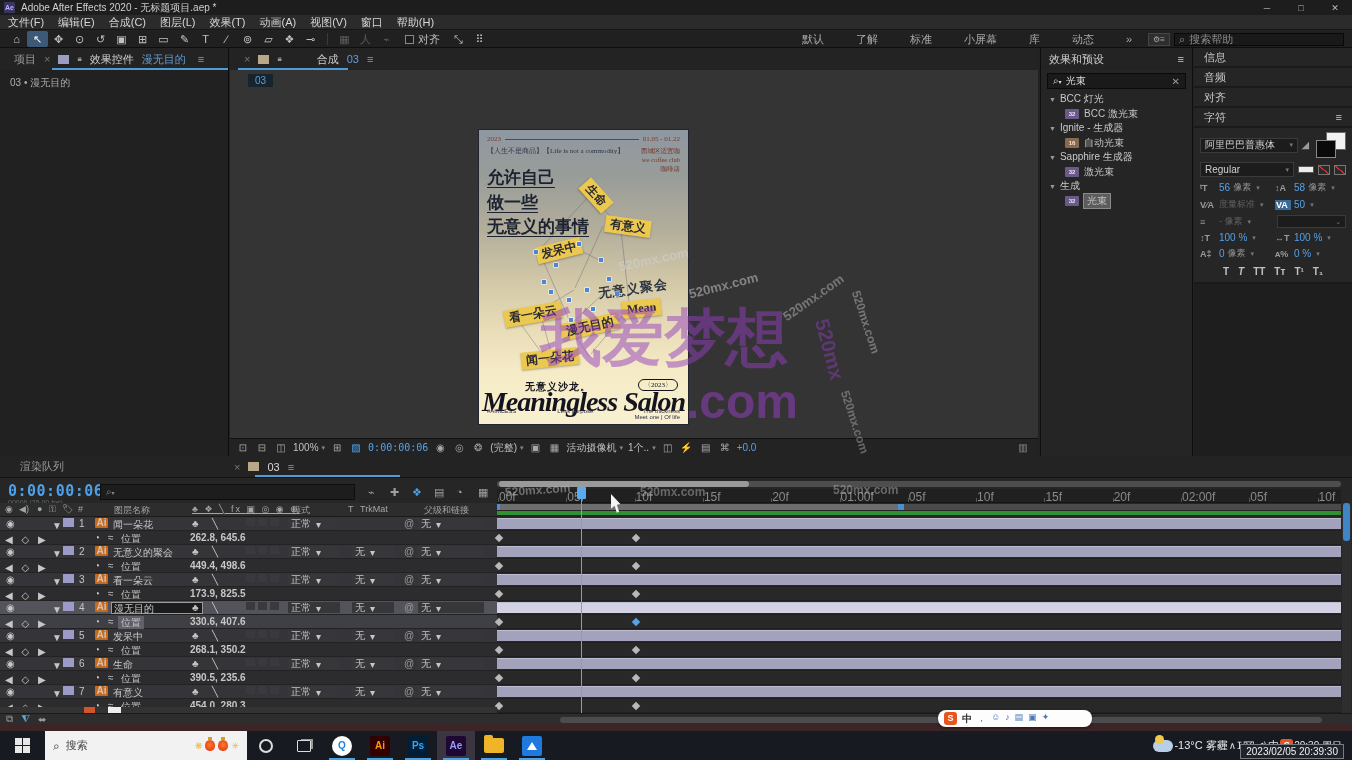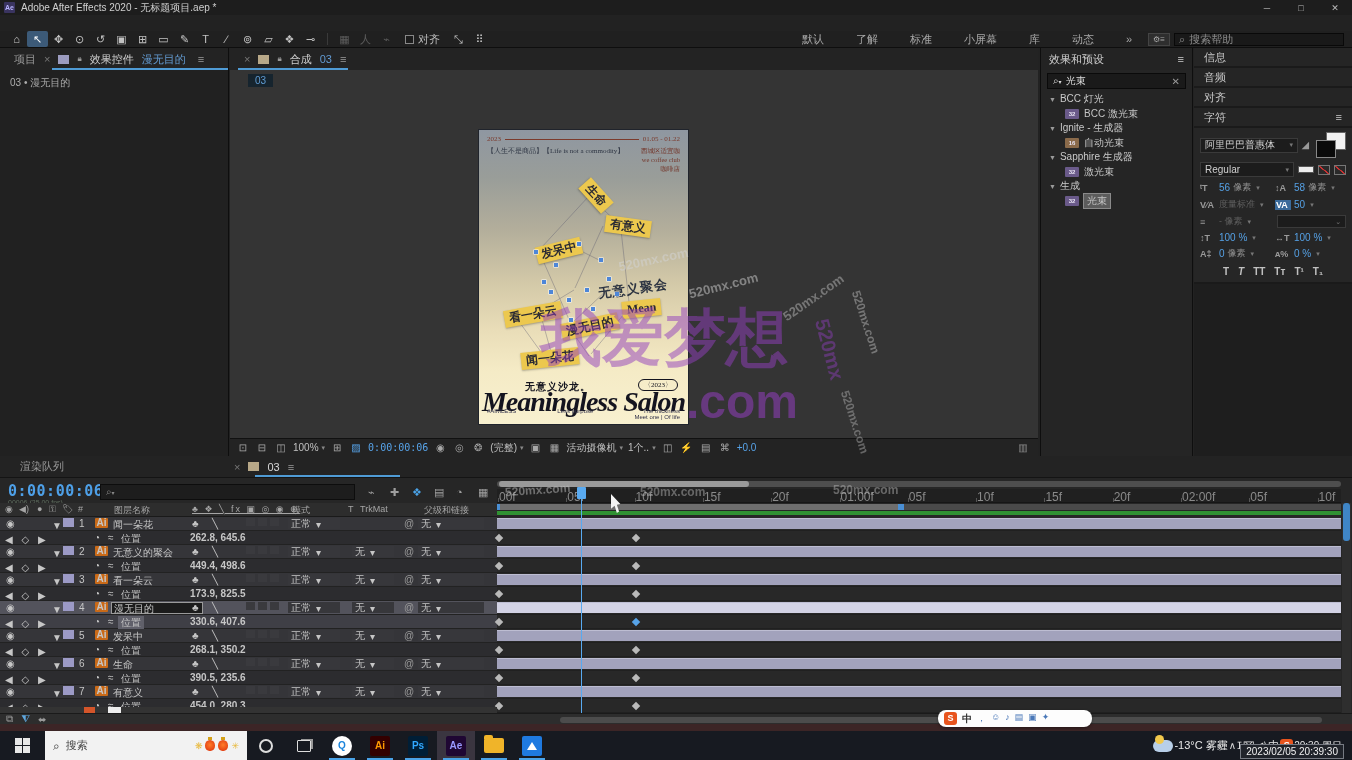--- a/index.html
+++ b/index.html
@@ -211,20 +211,31 @@
   <div id="titlebar">
     <span class="ae-badge">Ae</span>
     <span>Adobe After Effects 2020 - 无标题项目.aep *</span>
     <div id="win-controls">
       <span>─</span>
       <span>□</span>
       <span>✕</span>
     </div>
   </div>
 
+  <div id="menubar">
+      <span>文件(F)</span>
+      <span>编辑(E)</span>
+      <span>合成(C)</span>
+      <span>图层(L)</span>
+      <span>效果(T)</span>
+      <span>动画(A)</span>
+      <span>视图(V)</span>
+      <span>窗口</span>
+      <span>帮助(H)</span>
+    </div>
 
   <div id="toolbar">
     <span id="tools-host" style="display:flex;">
         <span class="tool">⌂</span>
         <span class="tool active">↖</span>
         <span class="tool">✥</span>
         <span class="tool">⊙</span>
         <span class="tool">↺</span>
         <span class="tool">▣</span>
         <span class="tool">⊞</span>
@@ -279,21 +290,21 @@
       <span class="tab-underline" style="left:52px; width:176px;"></span>
     </div>
     <div id="lp-breadcrumb">03 • 漫无目的</div>
   </div>
 
   <div id="center">
     <div class="paneltabs">
       <span style="color:#777;">×</span>
       <span class="minichip" style="background:#b8a888;"></span>
       <span class="locky">🔒︎</span>
-      <span style="color:#cfcfcf;">合成</span>
+      <span style="color:#cfcfcf;margin-left:27px;">合成</span>
       <span class="bluename">03</span>
       <span>≡</span>
       <span class="tab-underline" style="left:8px; width:110px;"></span>
     </div>
     <div id="nav-chip">03</div>
 
     <div id="poster">
       <svg class="lines" width="209" height="294">
         <g stroke="rgba(80,80,105,0.5)" stroke-width="0.7" fill="none">
           <line x1="110" y1="66" x2="62" y2="118"></line>
@@ -313,20 +324,25 @@
       <div id="poster-head">
         <span>2023</span>
         <span class="rule"></span>
         <span>01.05 - 01.22</span>
       </div>
       <div id="poster-tagline">【人生不是商品】【Life is not a commodity】</div>
       <div id="poster-venue">
           <div>西城区适宜咖</div>
           <div>we coffee club</div>
           <div>咖啡店</div>
+        </div>
+      <div id="poster-title">
+          <span><b>允许自己</b></span>
+          <span><b>做一些</b></span>
+          <span><b>无意义的事情</b></span>
         </div>
       <div id="notes-host">
           <div class="note" style="left: 100px; top: 57px; transform: rotate(48deg);">生命</div>
           <div class="note" style="left: 126px; top: 88px; transform: rotate(8deg);">有意义</div>
           <div class="note" style="left: 57px; top: 112px; transform: rotate(-14deg);">发呆中</div>
           <div class="note plain" style="left: 114px; top: 150px; transform: rotate(-8deg);">无意义聚会</div>
           <div class="note" style="left: 143px; top: 170px; transform: rotate(-6deg);">Mean</div>
           <div class="note" style="left: 25px; top: 176px; transform: rotate(-10deg);">看一朵云</div>
           <div class="note sel" style="left: 82px; top: 188px; transform: rotate(-12deg);">漫无目的</div>
           <div class="note" style="left: 42px; top: 220px; transform: rotate(-6deg);">闻一朵花</div>

